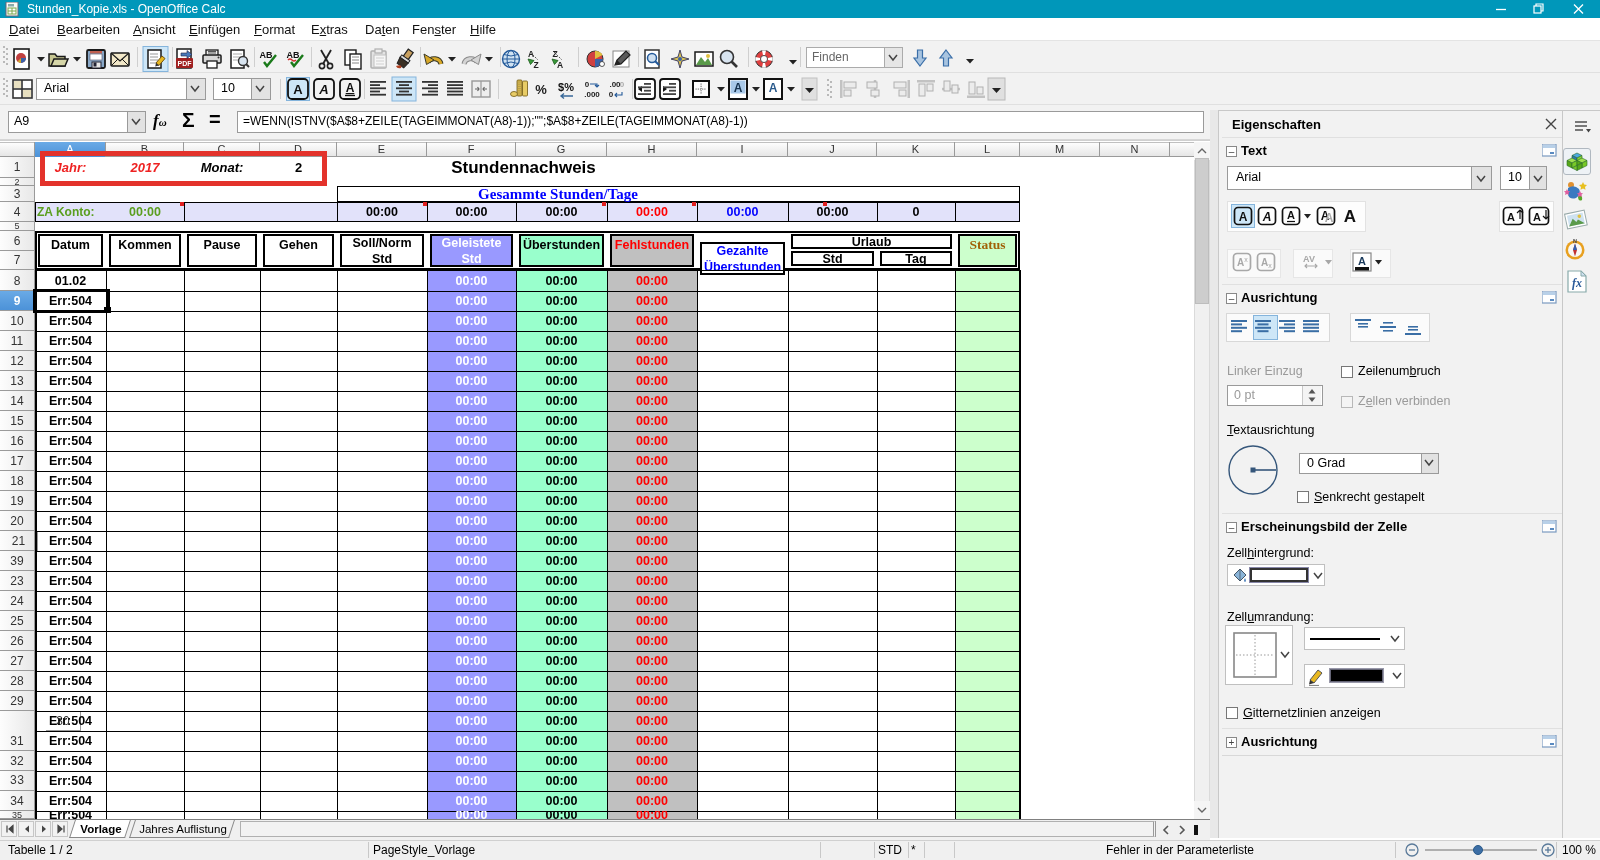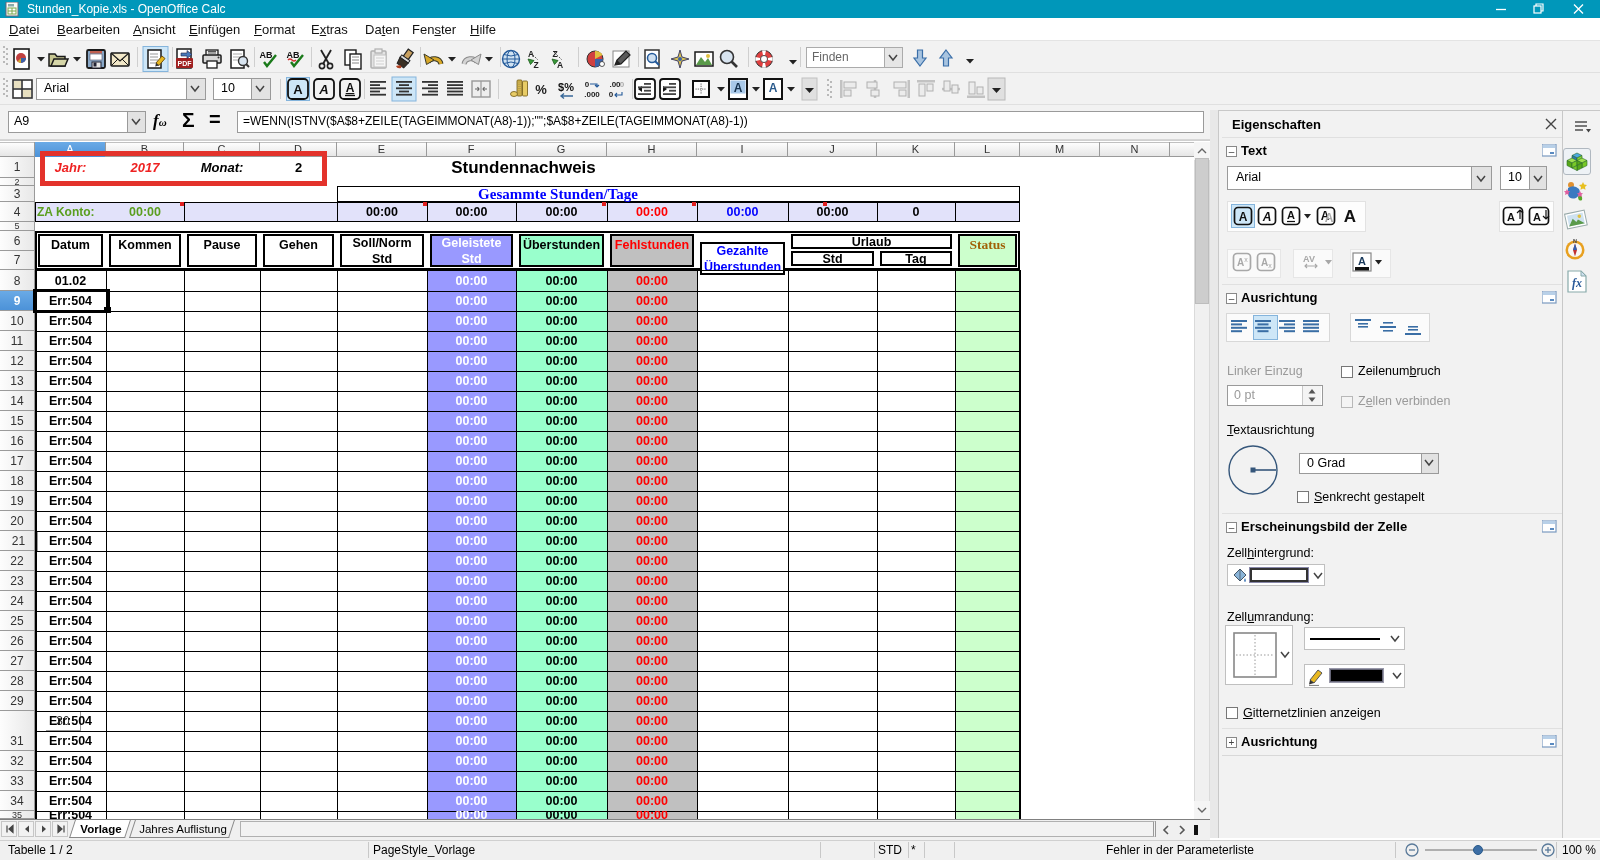--- a/index.html
+++ b/index.html
@@ -511,32 +511,32 @@
 <div style="position:absolute;left:0px;top:351px;width:35px;height:20px;color:#333;border-bottom:1px solid #9a9a9a;border-right:1px solid #9a9a9a;font-size:12px;text-align:center;overflow:hidden;display:flex;align-items:center;justify-content:center;">12</div>
 <div style="position:absolute;left:0px;top:371px;width:35px;height:20px;color:#333;border-bottom:1px solid #9a9a9a;border-right:1px solid #9a9a9a;font-size:12px;text-align:center;overflow:hidden;display:flex;align-items:center;justify-content:center;">13</div>
 <div style="position:absolute;left:0px;top:391px;width:35px;height:20px;color:#333;border-bottom:1px solid #9a9a9a;border-right:1px solid #9a9a9a;font-size:12px;text-align:center;overflow:hidden;display:flex;align-items:center;justify-content:center;">14</div>
 <div style="position:absolute;left:0px;top:411px;width:35px;height:20px;color:#333;border-bottom:1px solid #9a9a9a;border-right:1px solid #9a9a9a;font-size:12px;text-align:center;overflow:hidden;display:flex;align-items:center;justify-content:center;">15</div>
 <div style="position:absolute;left:0px;top:431px;width:35px;height:20px;color:#333;border-bottom:1px solid #9a9a9a;border-right:1px solid #9a9a9a;font-size:12px;text-align:center;overflow:hidden;display:flex;align-items:center;justify-content:center;">16</div>
 <div style="position:absolute;left:0px;top:451px;width:35px;height:20px;color:#333;border-bottom:1px solid #9a9a9a;border-right:1px solid #9a9a9a;font-size:12px;text-align:center;overflow:hidden;display:flex;align-items:center;justify-content:center;">17</div>
 <div style="position:absolute;left:0px;top:471px;width:35px;height:20px;color:#333;border-bottom:1px solid #9a9a9a;border-right:1px solid #9a9a9a;font-size:12px;text-align:center;overflow:hidden;display:flex;align-items:center;justify-content:center;">18</div>
 <div style="position:absolute;left:0px;top:491px;width:35px;height:20px;color:#333;border-bottom:1px solid #9a9a9a;border-right:1px solid #9a9a9a;font-size:12px;text-align:center;overflow:hidden;display:flex;align-items:center;justify-content:center;">19</div>
 <div style="position:absolute;left:0px;top:511px;width:35px;height:20px;color:#333;border-bottom:1px solid #9a9a9a;border-right:1px solid #9a9a9a;font-size:12px;text-align:right;overflow:hidden;display:flex;align-items:center;justify-content:center;">20</div>
 <div style="position:absolute;left:0px;top:531px;width:38px;height:20px;color:#333;border-bottom:1px solid #9a9a9a;border-right:1px solid #9a9a9a;font-size:12px;text-align:center;overflow:hidden;display:flex;align-items:center;justify-content:center;">21</div>
-<div style="position:absolute;left:0px;top:551px;width:35px;height:20px;color:#333;border-bottom:1px solid #9a9a9a;border-right:1px solid #9a9a9a;font-size:12px;text-align:center;overflow:hidden;display:flex;align-items:center;justify-content:center;">22</div>
+<div style="position:absolute;left:0px;top:551px;width:35px;height:20px;color:#333;border-bottom:1px solid #9a9a9a;border-right:1px solid #9a9a9a;font-size:12px;text-align:center;overflow:hidden;display:flex;align-items:center;justify-content:center;">39</div>
 <div style="position:absolute;left:0px;top:571px;width:35px;height:20px;color:#333;border-bottom:1px solid #9a9a9a;border-right:1px solid #9a9a9a;font-size:12px;text-align:center;overflow:hidden;display:flex;align-items:center;justify-content:center;">23</div>
 <div style="position:absolute;left:0px;top:591px;width:35px;height:20px;color:#333;border-bottom:1px solid #9a9a9a;border-right:1px solid #9a9a9a;font-size:12px;text-align:center;overflow:hidden;display:flex;align-items:center;justify-content:center;">24</div>
 <div style="position:absolute;left:0px;top:611px;width:35px;height:20px;color:#333;border-bottom:1px solid #9a9a9a;border-right:1px solid #9a9a9a;font-size:12px;text-align:center;overflow:hidden;display:flex;align-items:center;justify-content:center;">25</div>
 <div style="position:absolute;left:0px;top:631px;width:35px;height:20px;color:#333;border-bottom:1px solid #9a9a9a;border-right:1px solid #9a9a9a;font-size:12px;text-align:center;overflow:hidden;display:flex;align-items:center;justify-content:center;">26</div>
 <div style="position:absolute;left:0px;top:651px;width:35px;height:20px;color:#333;border-bottom:1px solid #9a9a9a;border-right:1px solid #9a9a9a;font-size:12px;text-align:center;overflow:hidden;display:flex;align-items:center;justify-content:center;">27</div>
 <div style="position:absolute;left:0px;top:671px;width:35px;height:20px;color:#333;border-bottom:1px solid #9a9a9a;border-right:1px solid #9a9a9a;font-size:12px;text-align:center;overflow:hidden;display:flex;align-items:center;justify-content:center;">28</div>
 <div style="position:absolute;left:0px;top:691px;width:35px;height:20px;color:#333;border-bottom:1px solid #9a9a9a;border-right:1px solid #9a9a9a;font-size:12px;text-align:center;overflow:hidden;display:flex;align-items:center;justify-content:center;">29</div>
 <div style="position:absolute;left:0px;top:711px;width:35px;height:20px;color:#333;border-bottom:1px solid #9a9a9a;border-right:1px solid #9a9a9a;font-size:12px;text-align:center;overflow:hidden;display:flex;align-items:center;justify-content:center;margin-left:46px;">30</div>
 <div style="position:absolute;left:0px;top:731px;width:35px;height:20px;color:#333;border-bottom:1px solid #9a9a9a;border-right:1px solid #9a9a9a;font-size:12px;text-align:center;overflow:hidden;display:flex;align-items:center;justify-content:center;">31</div>
 <div style="position:absolute;left:0px;top:751px;width:35px;height:20px;color:#333;border-bottom:1px solid #9a9a9a;border-right:1px solid #9a9a9a;font-size:12px;text-align:center;overflow:hidden;display:flex;align-items:center;justify-content:center;">32</div>
-<div style="position:absolute;left:0px;top:771px;width:35px;height:20px;color:#333;border-bottom:1px solid #9a9a9a;border-right:1px solid #9a9a9a;font-size:12px;text-align:center;overflow:hidden;display:flex;align-items:center;justify-content:center;">33</div>
+<div style="position:absolute;left:0px;top:771px;width:35px;height:20px;color:#333;border-bottom:1px solid #9a9a9a;border-right:1px solid #9a9a9a;font-size:12px;text-align:center;overflow:hidden;display:flex;align-items:center;justify-content:center;font-family:Liberation Mono, monospace;">33</div>
 <div style="position:absolute;left:0px;top:791px;width:35px;height:20px;color:#333;border-bottom:1px solid #9a9a9a;border-right:1px solid #9a9a9a;font-size:12px;text-align:center;overflow:hidden;display:flex;align-items:center;justify-content:center;">34</div>
 <div style="position:absolute;left:0px;top:811px;width:35px;height:8px;color:#333;border-bottom:1px solid #9a9a9a;border-right:1px solid #9a9a9a;font-size:9px;text-align:center;overflow:hidden;display:flex;align-items:center;justify-content:center;">35</div>
 <div style="position:absolute;left:35px;top:157px;width:71px;height:21px;display:flex;align-items:center;justify-content:center;color:#ee2222;font-weight:bold;font-style:italic;font-size:13px;">Jahr:</div>
 <div style="position:absolute;left:106px;top:157px;width:78px;height:21px;display:flex;align-items:center;justify-content:center;color:#ee2222;font-weight:bold;font-style:italic;font-size:13px;">2017</div>
 <div style="position:absolute;left:184px;top:157px;width:76px;height:21px;display:flex;align-items:center;justify-content:center;font-weight:bold;font-style:italic;font-size:13px;">Monat:</div>
 <div style="position:absolute;left:260px;top:157px;width:77px;height:21px;display:flex;align-items:center;justify-content:center;font-weight:bold;font-size:13px;">2</div>
 <div style="position:absolute;left:337px;top:157px;width:373px;height:21px;display:flex;align-items:center;justify-content:center;font-weight:bold;font-size:17px;">Stundennachweis</div>
 <div style="position:absolute;left:337px;top:186px;width:683px;height:16px;border:1px solid #000;"></div>
 <div style="position:absolute;left:337px;top:186px;width:442px;height:16px;display:flex;align-items:center;justify-content:center;font-family:Liberation Serif,serif;font-weight:bold;font-size:15px;color:#0000ff;">Gesammte Stunden/Tage</div>
 <div style="position:absolute;left:35px;top:202px;width:985px;height:20px;background:#e2e2fa;border:1px solid #000;"></div>

